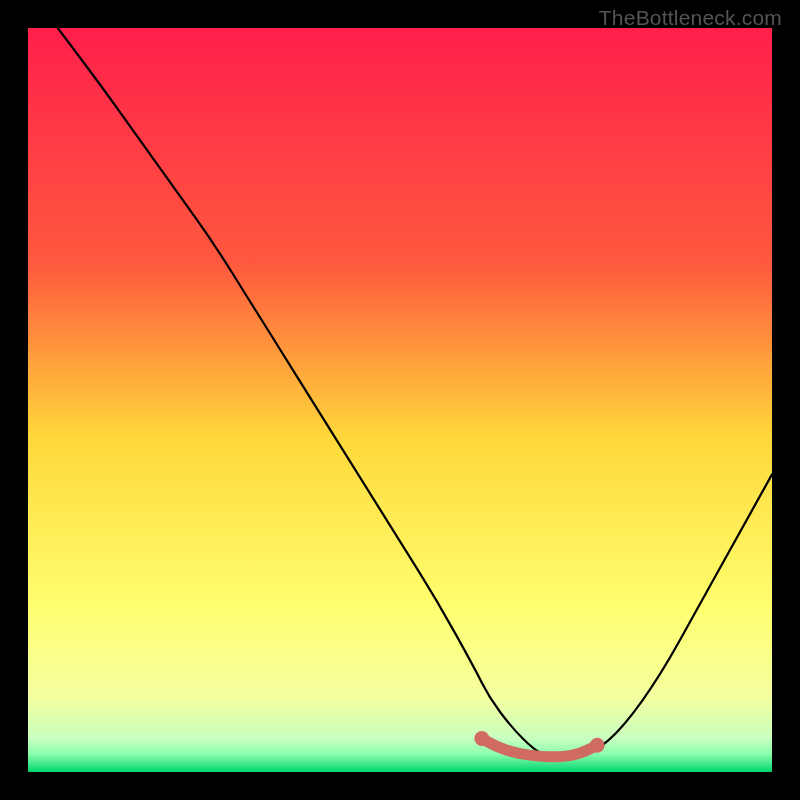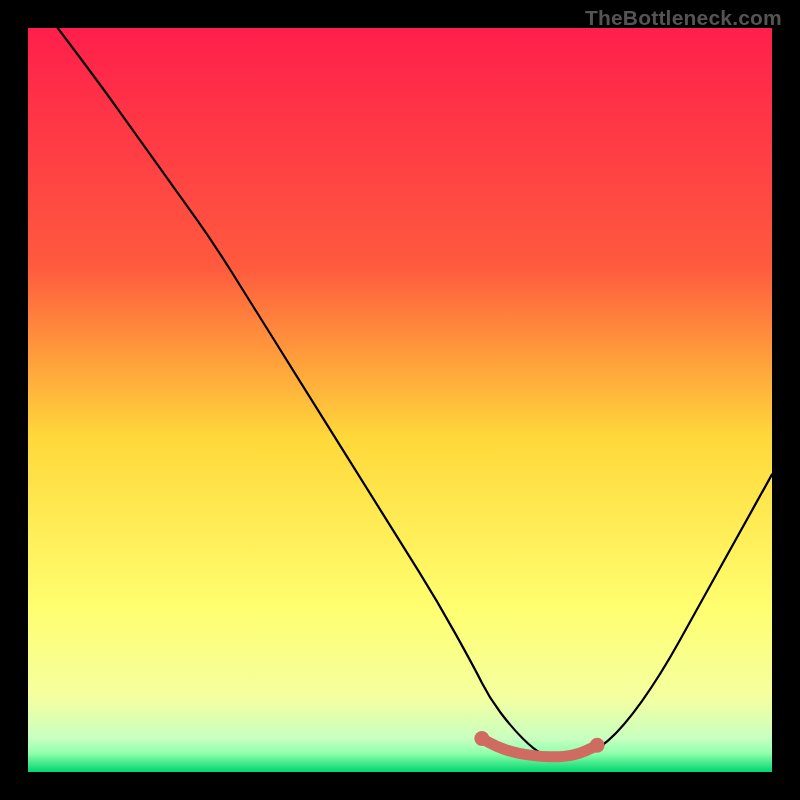--- a/index.html
+++ b/index.html
@@ -16,21 +16,21 @@
     width: 800px;
     height: 800px;
     background: #000;
   }
   .watermark {
     position: absolute;
     top: 6px;
     right: 18px;
     color: #545454;
     font-size: 21px;
-    font-weight: 700;
+    font-weight: 400;
     letter-spacing: 0.2px;
     z-index: 5;
   }
   .chart-area {
     position: absolute;
     left: 28px;
     top: 28px;
     width: 744px;
     height: 744px;
   }

